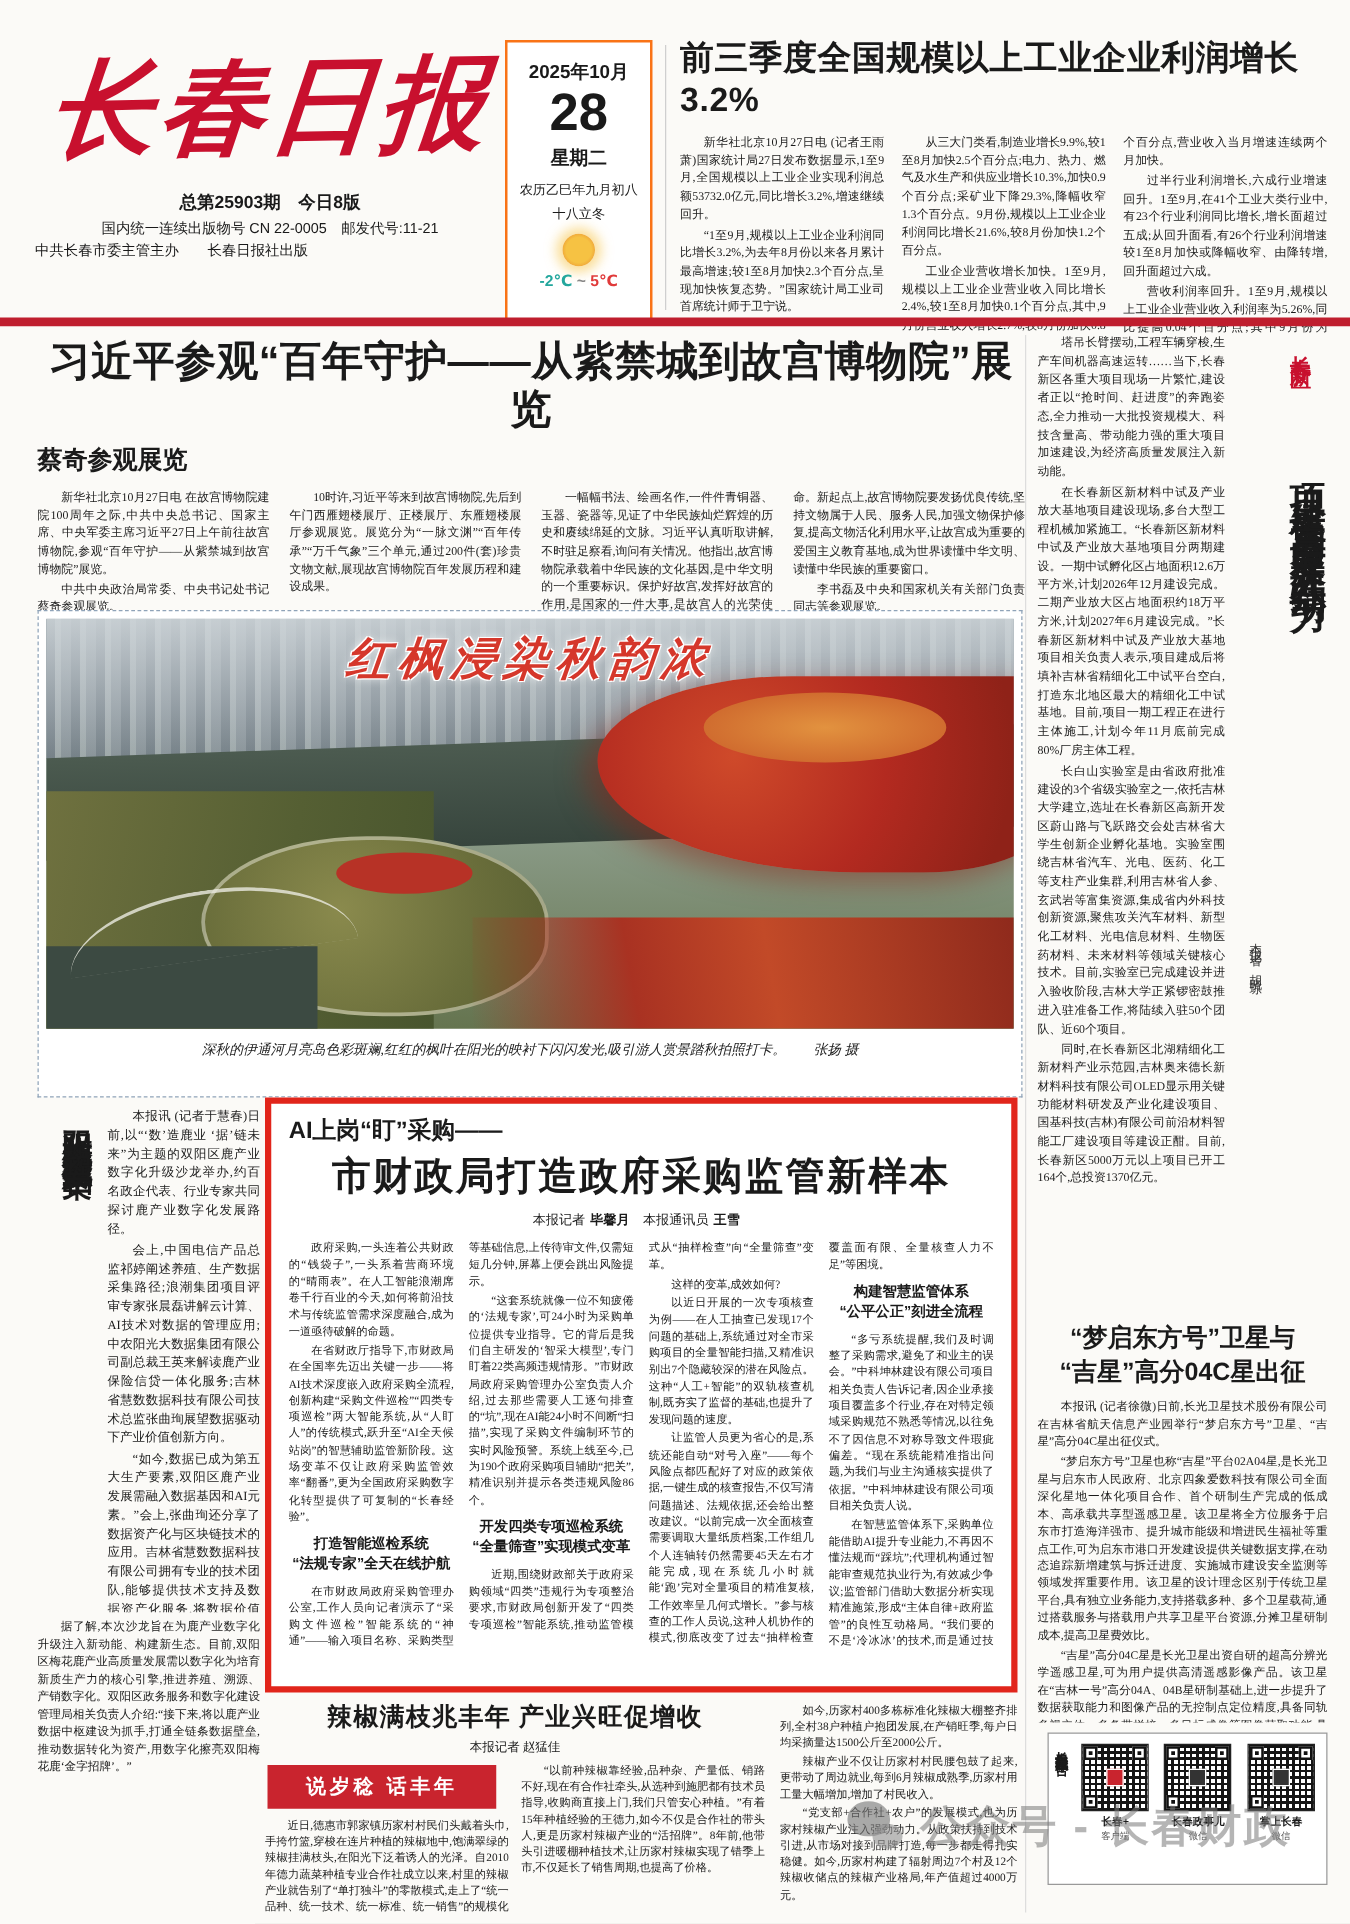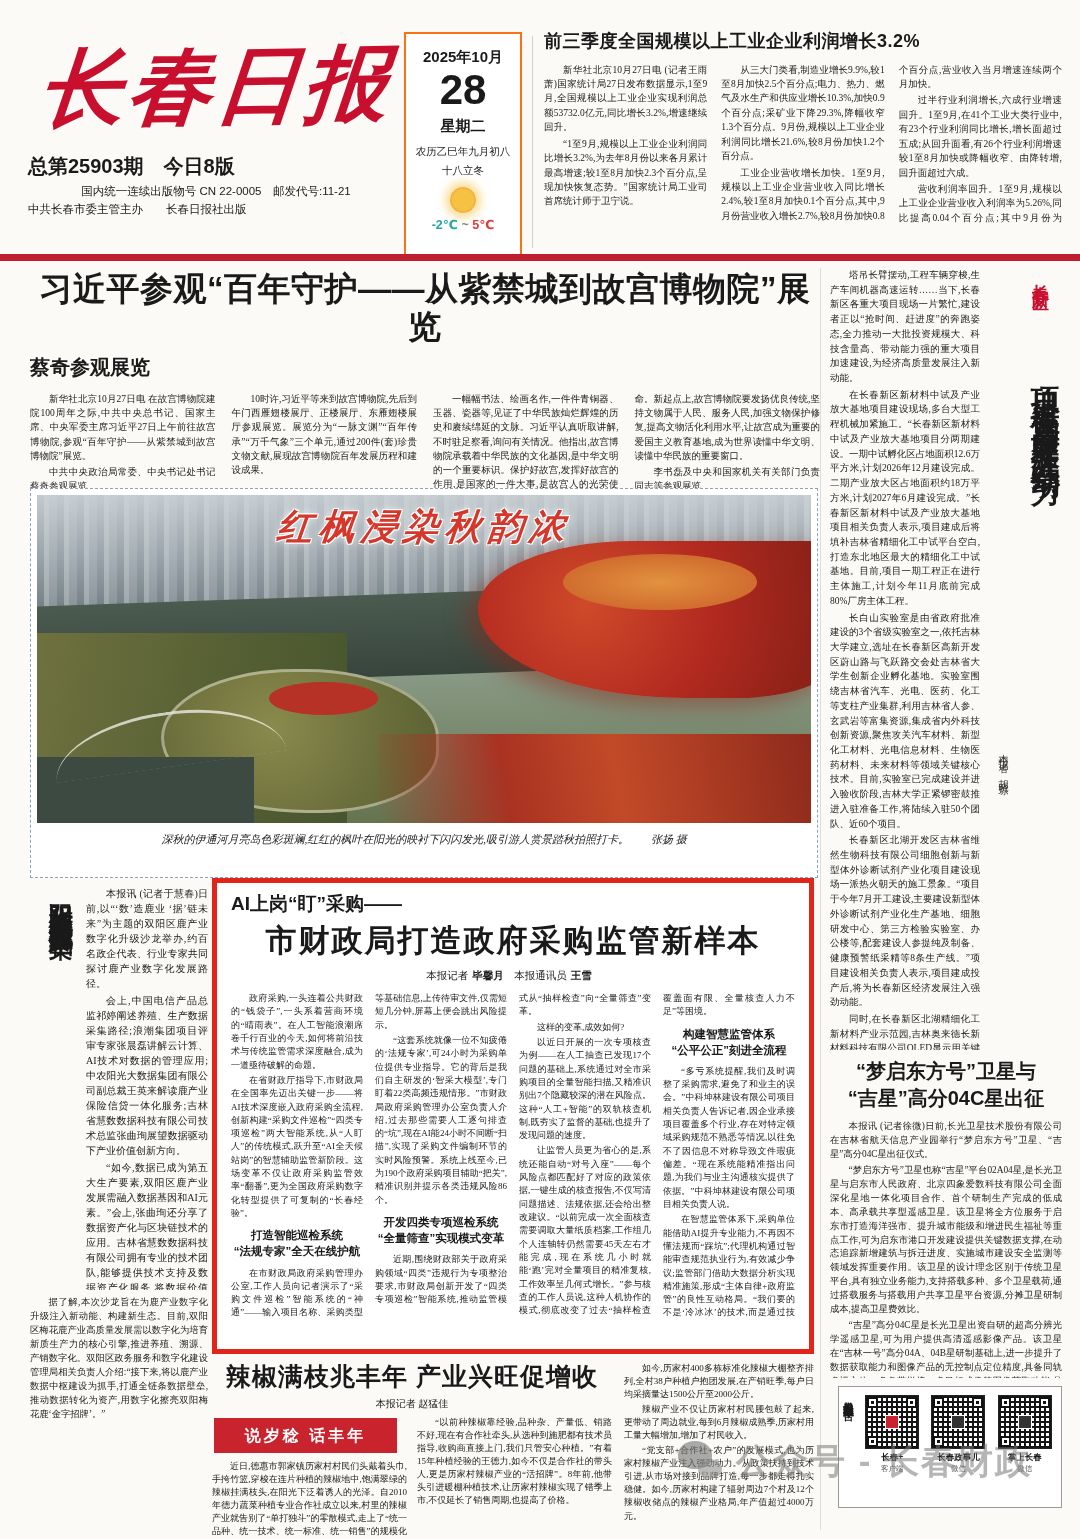--- a/index.html
+++ b/index.html
@@ -6,21 +6,21 @@
   #page{position:relative;width:1080px;height:1539px;background:#fbfaf7;overflow:hidden;
         font-family:"Liberation Serif","DejaVu Serif",serif;color:#1a1a1a;}
   .sans{font-family:"Liberation Sans","DejaVu Sans",sans-serif;}
   .jp{text-align:justify;}
   .p{text-indent:2em;margin:0 0 2px 0;}
 
   
   #masthead{position:absolute;left:28px;top:34px;width:376px;height:216px;}
   .mast-title{font-size:84px;line-height:1.25;font-weight:bold;font-style:italic;color:#c8102e;
               letter-spacing:4px;text-align:center;transform:skew(-5deg,-1deg);white-space:nowrap;}
-  .mast-issue{margin-top:14px;text-align:left;font-weight:bold;font-size:20px;}
+  .mast-issue{margin-top:14px;text-align:center;font-weight:bold;font-size:14px;}
   .mast-pub{text-align:center;font-size:11.5px;margin-top:4px;}
   .mast-org{text-align:left;font-size:11.5px;margin-top:3px;}
 
   
   #datebox{position:absolute;left:404px;top:32px;width:118px;height:228px;border:2px solid #f97316;
            text-align:center;box-sizing:border-box;padding-top:14px;background:#fff;}
   .db-ym{font-weight:bold;font-size:15px;}
   .db-day{font-weight:bold;font-size:42px;line-height:1.1;}
   .db-week{font-weight:bold;font-size:15px;margin-top:4px;}
   .db-lunar{font-size:10.5px;margin-top:9px;}
@@ -29,21 +29,21 @@
           background:radial-gradient(circle,#f6c243 55%,#f0a93a 72%,rgba(246,194,67,.2) 75%);
           box-shadow:0 0 9px 5px rgba(246,194,67,.55);}
   .db-temp{font-size:12.5px;font-weight:bold;}
   .t-low{color:#24a79d;} .t-sep{color:#888;} .t-high{color:#e03a3a;}
 
   #vline-top{position:absolute;left:532px;top:36px;width:1px;height:212px;background:#cfcfcf;}
   #vline-right{position:absolute;left:820px;top:268px;width:1px;height:1262px;background:#ddd;}
 
   
   #top-article{position:absolute;left:544px;top:30px;width:518px;height:222px;}
-  .ta-headline{font-size:18px;font-weight:900;line-height:1.25;letter-spacing:0.5px;}
+  .ta-headline{font-size:27px;font-weight:900;line-height:1.25;letter-spacing:0.5px;}
   .ta-body{margin-top:10px;column-count:3;column-gap:14px;font-size:9.5px;line-height:1.52;
            height:170px;overflow:hidden;}
 
   #redbar{position:absolute;left:0;top:254px;width:1080px;height:7px;background:#bf1e2e;}
 
   
   #main-article{position:absolute;left:30px;top:270px;width:790px;height:214px;}
   .ma-headline{text-align:center;font-size:33px;font-weight:900;line-height:1.15;letter-spacing:0.5px;}
   .ma-subhead{text-align:left;font-size:20px;font-weight:bold;margin-top:8px;}
   .ma-body{margin-top:11px;column-count:4;column-gap:16px;font-size:9.5px;line-height:1.5;
@@ -112,21 +112,21 @@
   .pa-byline{text-align:center;font-size:10.5px;margin-top:7px;}
   .pa-byline .nm{font-weight:bold;margin:0 8px 0 4px;}
   .pa-body{margin-top:9px;column-count:4;column-gap:12px;font-size:9px;line-height:1.48;
            height:338px;overflow:hidden;}
   .pa-sub{font-weight:900;text-align:center;font-size:11.5px;margin:7px 0;line-height:1.4;
           break-inside:avoid;text-indent:0;}
 
   
   #pepper-article{position:absolute;left:212px;top:1360px;width:602px;height:176px;display:flex;gap:12px;}
   .pe-left{width:400px;}
-  .pe-headline{font-size:25px;font-weight:900;text-align:center;letter-spacing:1px;white-space:nowrap;}
+  .pe-headline{font-size:20px;font-weight:900;text-align:center;letter-spacing:1px;white-space:nowrap;}
   .pe-byline{text-align:center;font-size:10px;margin:4px 0 5px;}
   .pe-cols{display:flex;gap:10px;height:122px;overflow:hidden;}
   .pe-col{flex:1;font-size:9px;line-height:1.45;overflow:hidden;}
   .pe-label{background:#c9242e;color:#fff;font-weight:900;font-size:16px;text-align:center;
             padding:6px 4px;margin:2px 10px 7px 2px;letter-spacing:3px;text-indent:0;}
   .pe-right{flex:1;font-size:9px;line-height:1.45;overflow:hidden;padding-top:2px;}
 
   
   #media-box{position:absolute;left:838px;top:1386px;width:224px;height:122px;border:1px solid #999;
              background:#fff;display:flex;box-sizing:border-box;padding:6px 3px;}
@@ -207,21 +207,20 @@
   <div id="vline-right"></div>
 
   <div id="region-article">
     <div class="ra-kicker">长春新区</div>
     <div class="ra-headline sans">项目建设为高质量发展注入强劲动力</div>
     <div class="ra-byline">本报记者　胡晓琼</div>
     <div class="ra-body jp">
       <p class="p">塔吊长臂摆动,工程车辆穿梭,生产车间机器高速运转……当下,长春新区各重大项目现场一片繁忙,建设者正以“抢时间、赶进度”的奔跑姿态,全力推动一大批投资规模大、科技含量高、带动能力强的重大项目加速建设,为经济高质量发展注入新动能。</p>
       <p class="p">在长春新区新材料中试及产业放大基地项目建设现场,多台大型工程机械加紧施工。“长春新区新材料中试及产业放大基地项目分两期建设。一期中试孵化区占地面积12.6万平方米,计划2026年12月建设完成。二期产业放大区占地面积约18万平方米,计划2027年6月建设完成。”长春新区新材料中试及产业放大基地项目相关负责人表示,项目建成后将填补吉林省精细化工中试平台空白,打造东北地区最大的精细化工中试基地。目前,项目一期工程正在进行主体施工,计划今年11月底前完成80%厂房主体工程。</p>
       <p class="p">长白山实验室是由省政府批准建设的3个省级实验室之一,依托吉林大学建立,选址在长春新区高新开发区蔚山路与飞跃路交会处吉林省大学生创新企业孵化基地。实验室围绕吉林省汽车、光电、医药、化工等支柱产业集群,利用吉林省人参、玄武岩等富集资源,集成省内外科技创新资源,聚焦攻关汽车材料、新型化工材料、光电信息材料、生物医药材料、未来材料等领域关键核心技术。目前,实验室已完成建设并进入验收阶段,吉林大学正紧锣密鼓推进入驻准备工作,将陆续入驻50个团队、近60个项目。</p>
-      <p class="p">长春新区北湖开发区吉林省维然生物科技有限公司细胞创新与新型体外诊断试剂产业化项目建设现场一派热火朝天的施工景象。“项目于今年7月开工建设,主要建设新型体外诊断试剂产业化生产基地、细胞研发中心、第三方检验实验室、办公楼等,配套建设人参提纯及制备、健康预警纸采精等8条生产线。”项目建设相关负责人表示,项目建成投产后,将为长春新区经济发展注入强劲动能。</p>
       <p class="p">同时,在长春新区北湖精细化工新材料产业示范园,吉林奥来德长新材料科技有限公司OLED显示用关键功能材料研发及产业化建设项目、国基科技(吉林)有限公司前沿材料智能工厂建设项目等建设正酣。目前,长春新区5000万元以上项目已开工164个,总投资1370亿元。</p>
     </div>
   </div>
 
   <div id="photo-box">
     <div class="photo">
       <div class="ph-city"></div>
       <div class="ph-river"></div>
       <div class="ph-red-main"></div>
       <div class="ph-orange"></div>

